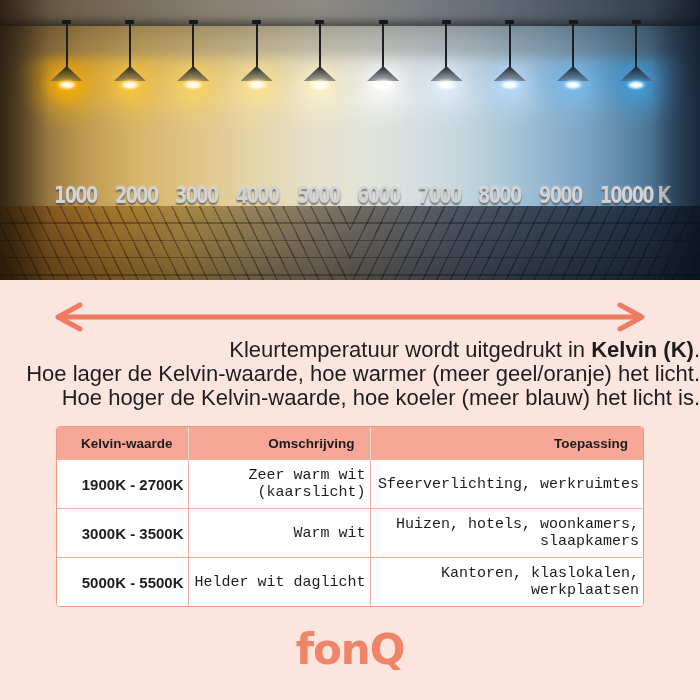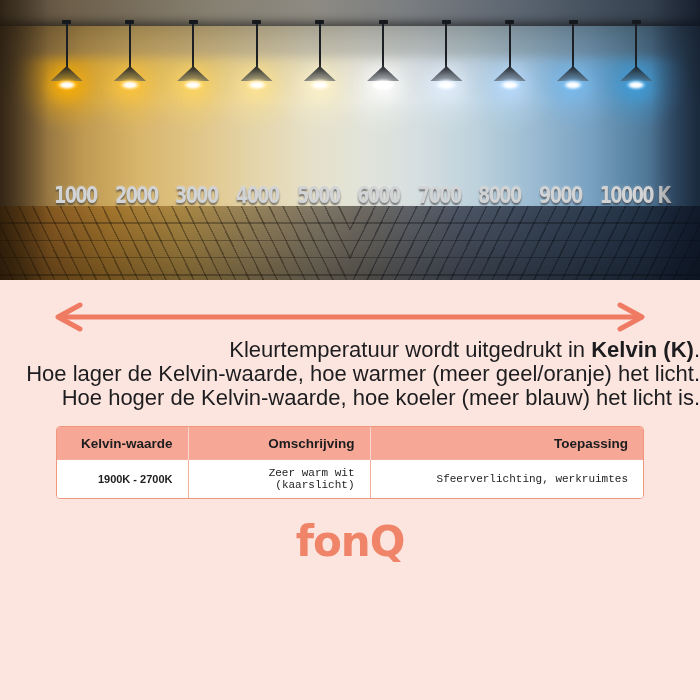--- a/index.html
+++ b/index.html
@@ -50,21 +50,21 @@
   .arrow line,.arrow polyline{stroke:var(--accent,#ee7b62);stroke-width:5;fill:none;stroke-linecap:round;stroke-linejoin:round;}
   .intro{margin-top:6px;font-size:22px;line-height:24px;color:var(--text-dark,#1d1d1f);text-align:right;}
   .intro b{font-weight:bold;}
 
   .table-wrap{width:586px;margin:16px auto 0;border:1.5px solid var(--table-border,#f0977f);
     border-radius:4px;overflow:hidden;background:#fff;text-align:right;}
   table{border-collapse:collapse;width:100%;}
   th{background:var(--table-header-bg,#f6a795);font-size:13.5px;font-weight:bold;color:var(--text-dark,#1d1d1f);
     padding:9px 15px 8px;}
   th+th{border-left:1.5px solid rgba(255,255,255,.55);}
-  td{background:#fff;font-size:11px;color:var(--text-dark,#1d1d1f);padding:7px 15px;
+  td{background:#fff;font-size:15px;color:var(--text-dark,#1d1d1f);padding:7px 4px;
     border-top:1.4px solid var(--table-row-border,#f5ad9d);}
   td+td{border-left:1.4px solid var(--table-row-border,#f5ad9d);font-family:Liberation Mono, monospace;}
   td.c1{font-weight:bold;}
 
   .logo{margin-top:18px;font-family:"DejaVu Sans",sans-serif;font-weight:bold;font-size:42px;
     letter-spacing:-1px;color:var(--logo-coral,#ef8468);}
 </style>
 </head>
 <body>
 
@@ -249,19 +249,29 @@
             <th>Omschrijving</th>
             <th>Toepassing</th>
           </tr>
         </thead>
         <tbody>
           <tr>
             <td class="c1">1900K - 2700K</td>
             <td>Zeer warm wit (kaarslicht)</td>
             <td>Sfeerverlichting, werkruimtes</td>
           </tr>
+          <tr>
+            <td class="c1">3000K - 3500K</td>
+            <td>Warm wit</td>
+            <td>Huizen, hotels, woonkamers, slaapkamers</td>
+          </tr>
+          <tr>
+            <td class="c1">5000K - 5500K</td>
+            <td>Helder wit daglicht</td>
+            <td>Kantoren, klaslokalen, werkplaatsen</td>
+          </tr>
         </tbody>
       </table>
     </div>
 
     <div class="logo">fonQ</div>
   </div>
 </div>
 
 </body></html>

